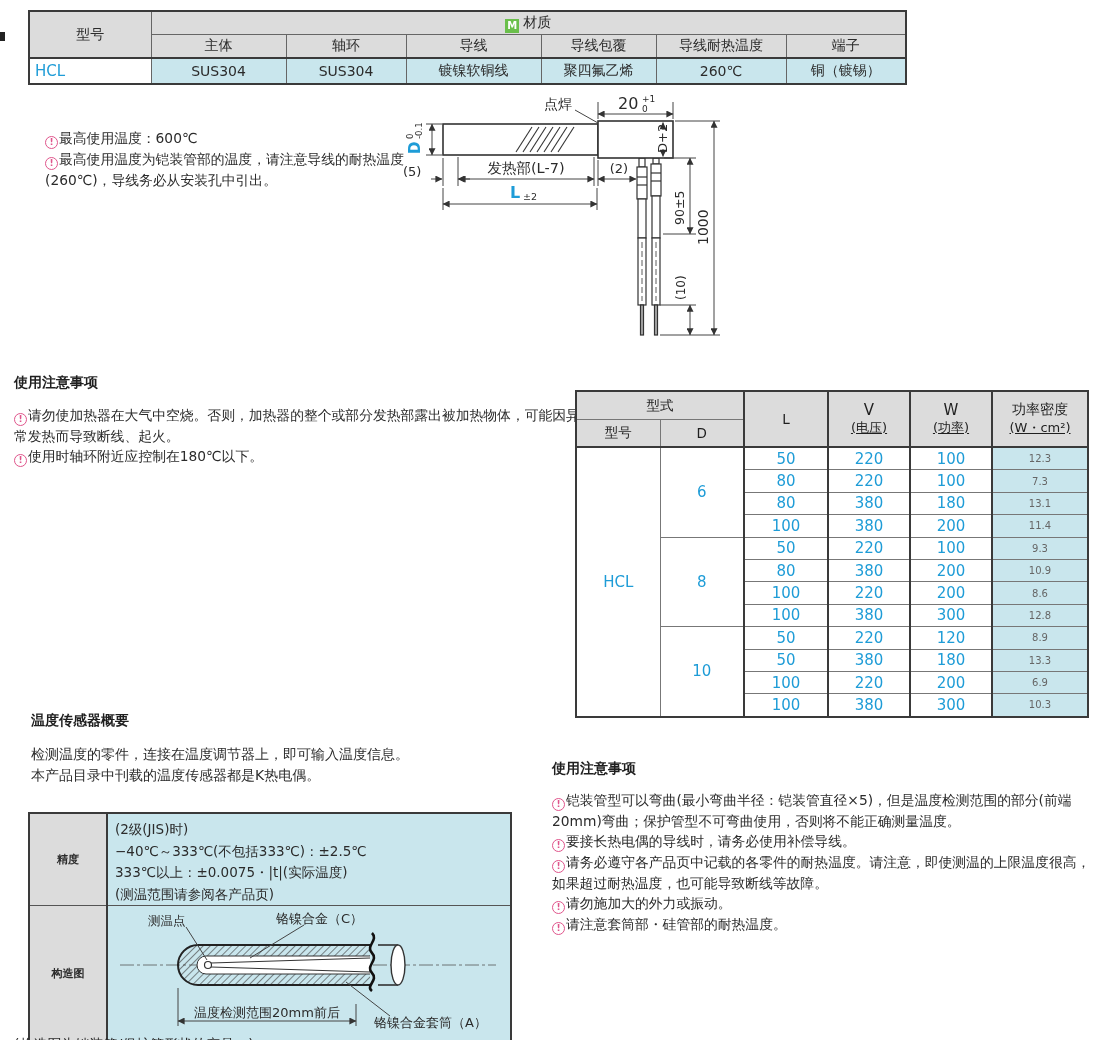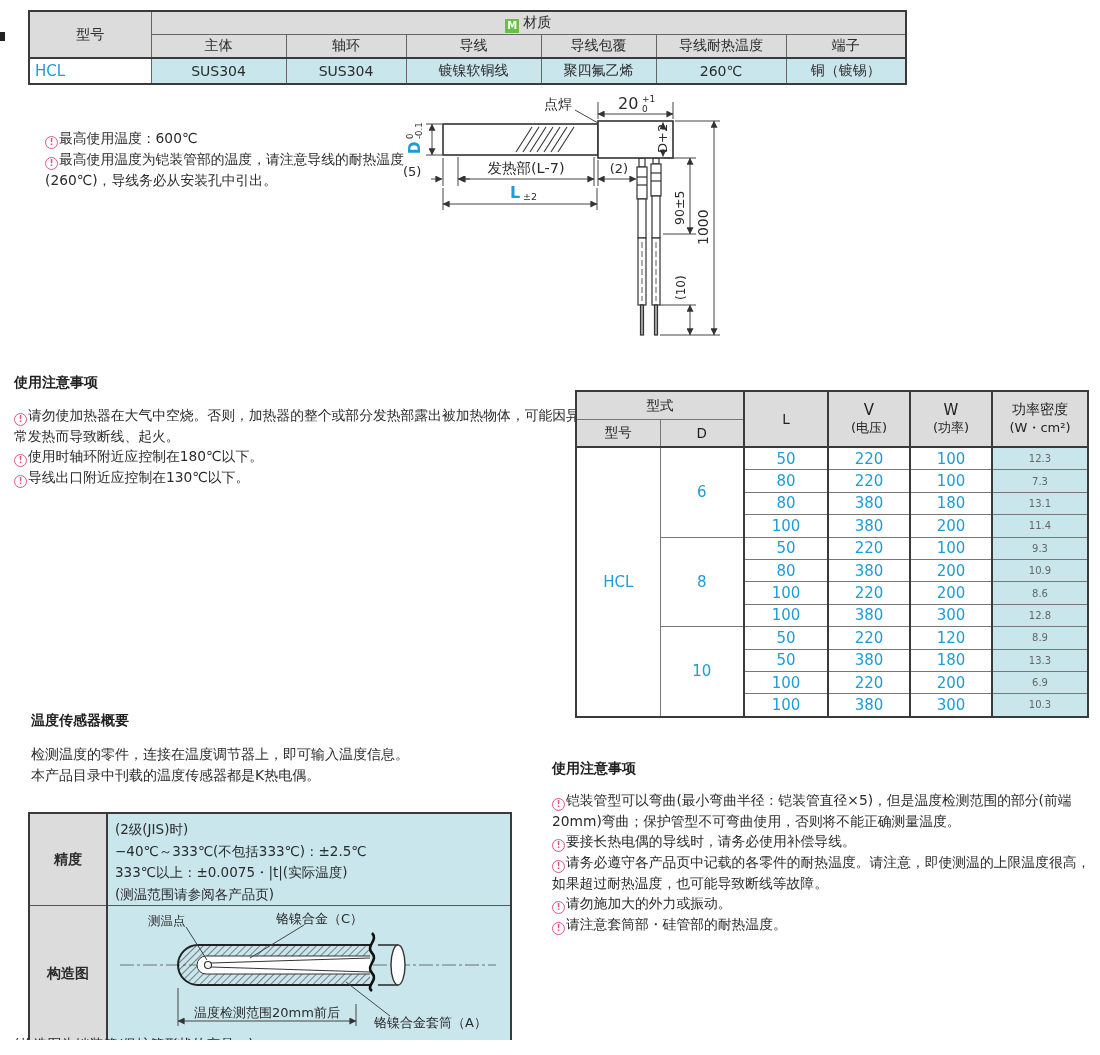--- a/index.html
+++ b/index.html
@@ -41,32 +41,32 @@
   .spec{position:absolute;left:575px;top:390px;border-collapse:collapse;table-layout:fixed;
         border:2px solid #3a3a3a;}
   .spec td{border:1px solid #777;text-align:center;vertical-align:middle;padding:0;}
   .spec td.hdr{background:#dcdcdc;font-size:13.5px;color:#1f1f1f;}
   .spec td.bl2{border-left:2px solid #3a3a3a;}
   .spec tr.bfirst td{border-top:2px solid #3a3a3a;}
   .spec td.num{color:#1e9cd7;font-size:15px;height:21.4px;background:#fff;}
   .spec td.pd{color:#666;font-size:10px;background:#c9e6ed;}
   .spec td.dval{color:#1e9cd7;font-size:15px;background:#fff;}
   .spec td.model-cell{color:#1e9cd7;font-size:15px;background:#fff;}
-  .spec .hsub{font-size:13px;}
+  .spec .hsub{font-size:13px;text-decoration:underline;}
   .spec .hlat{font-size:15px;}
 
   
   .sensor{position:absolute;left:31px;top:710px;width:540px;font-size:14px;line-height:21px;}
   .sensor .lines{margin-top:13px;}
 
   
   .acc-table{position:absolute;left:28px;top:812px;border-collapse:collapse;table-layout:fixed;
              border:2px solid #3a3a3a;}
   .acc-table td{border:1px solid #555;padding:0;}
-  .acc-table td.lbl{background:#dcdcdc;text-align:center;font-size:14px;font-weight:bold;
+  .acc-table td.lbl{background:#dcdcdc;text-align:center;font-size:11px;font-weight:bold;
                     border-right:2px solid #3a3a3a;}
   .acc-table td.cnt{background:#c9e6ed;}
   .acc-table td.cnt.txt{font-size:13.5px;line-height:21.5px;padding:5px 0 0 7px;vertical-align:top;}
   .caption{position:absolute;left:14px;top:1036px;font-size:14px;}
 </style>
 </head>
 <body>
 
 <div id="canvas">
 
@@ -220,21 +220,20 @@
     <g transform="translate(287,208) rotate(-90)">
       <text class="dtxt" x="0" y="0" font-size="12">(10)</text>
     </g>
   </svg>
 
   <div class="usage-left">
     <div class="section-heading">使用注意事项</div>
     <div class="items">
       <div><span class="warn">!</span><span>请勿使加热器在大气中空烧。否则，加热器的整个或部分发热部露出被加热物体，可能因异常发热而导致断线、起火。</span></div>
       <div><span class="warn">!</span><span>使用时轴环附近应控制在180℃以下。</span></div>
-      <div><span class="warn">!</span><span>导线出口附近应控制在130℃以下。</span></div>
     </div>
   </div>
 
   <table class="spec">
     <colgroup>
         <col style="width:84px">
         <col style="width:84px">
         <col style="width:84px">
         <col style="width:82px">
         <col style="width:82px">

